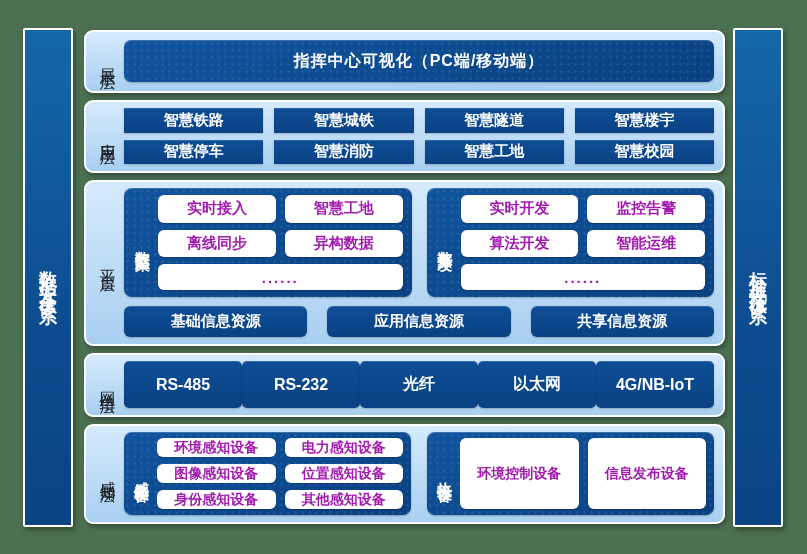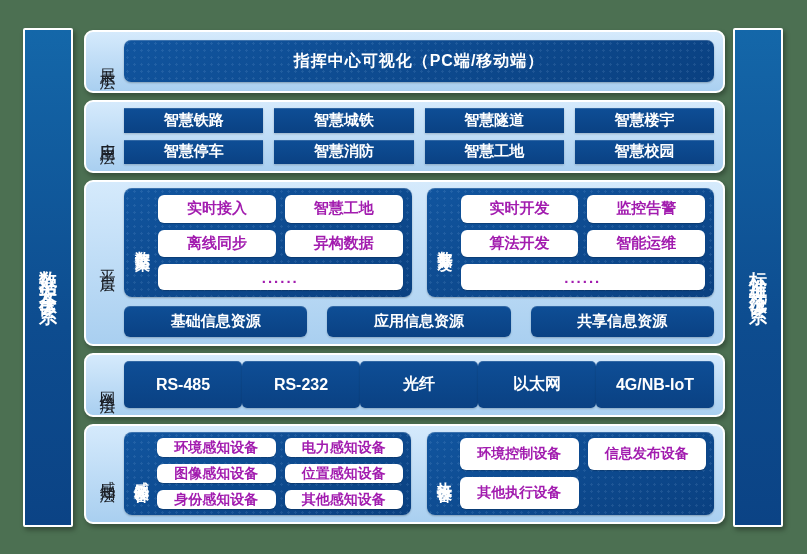--- a/index.html
+++ b/index.html
@@ -187,21 +187,20 @@
           </div>
         </div>
 
         <div class="group-box dark">
           <div class="group-label">
             <span class="vtext">执行设备</span>
           </div>
           <div class="pill-grid">
             <div class="pill">环境控制设备</div>
             <div class="pill">信息发布设备</div>
-            <div class="pill">其他执行设备</div>
           </div>
         </div>
 
       </div>
     </div>
 
   </div>
 </div>
 
 </body></html>

